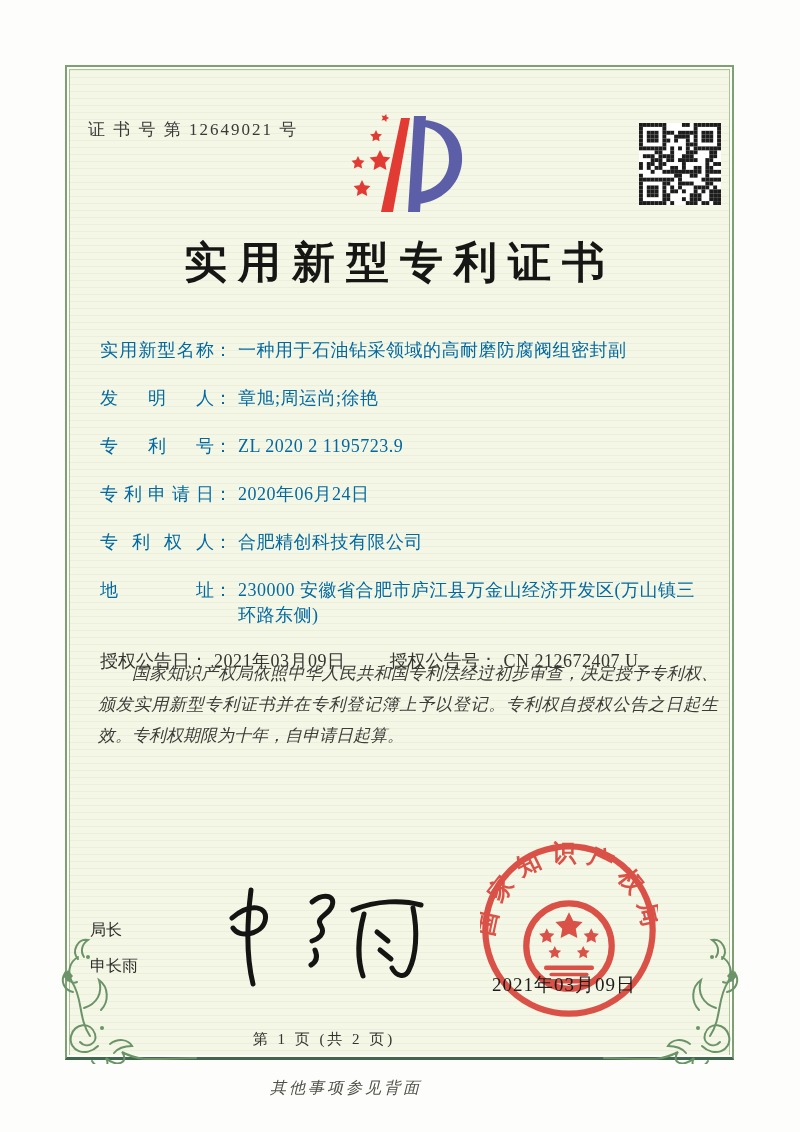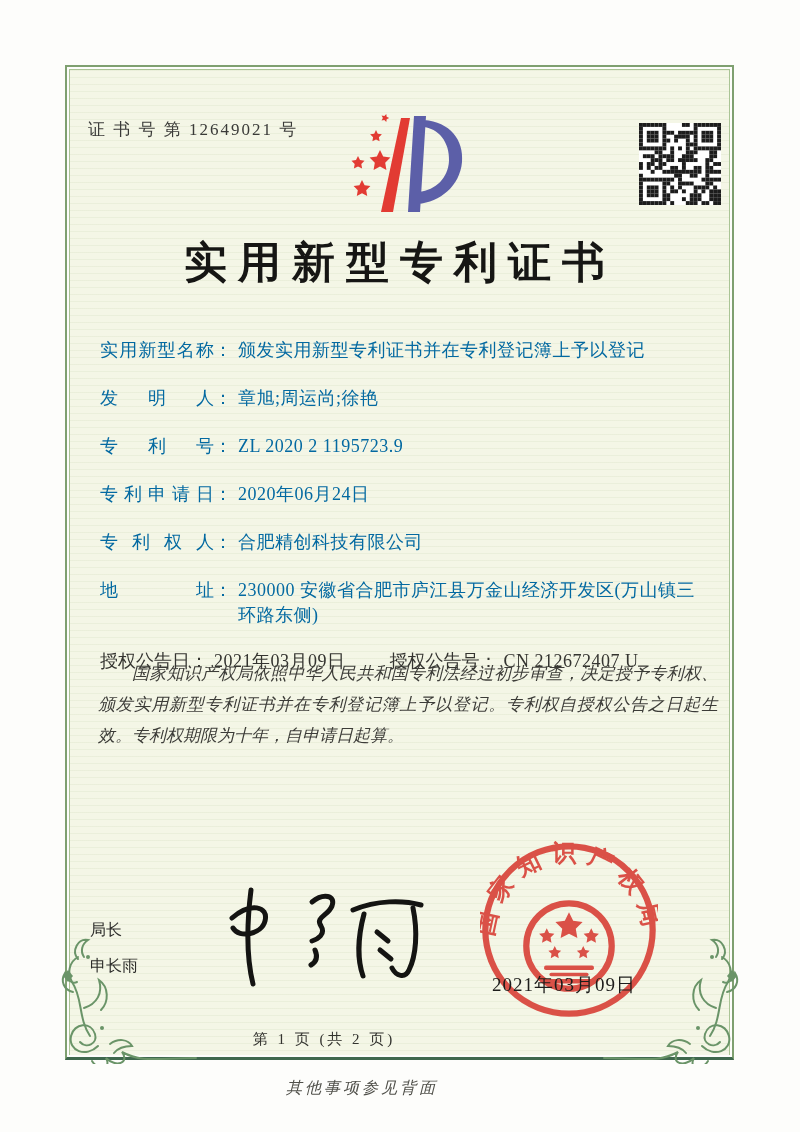--- a/index.html
+++ b/index.html
@@ -35,21 +35,21 @@
   .body-text p{margin:0;text-indent:2em;}
 
   .sig-block{position:absolute;left:90px;top:912px;font-size:16px;color:#2c2c2a;line-height:36px;}
   .signature{position:absolute;left:215px;top:878px;width:215px;height:118px;}
 
   .seal{position:absolute;left:480px;top:841px;width:178px;height:178px;opacity:0.93;}
   .seal-date{position:absolute;left:492px;top:972px;font-size:19px;letter-spacing:1px;color:#1d1d1b;z-index:3;}
 
   .page-info{position:absolute;left:0;top:1030px;width:648px;text-align:center;
              font-size:15px;letter-spacing:3px;color:#33332f;}
-  .back-note{position:absolute;left:16px;top:1078px;width:692px;text-align:center;
+  .back-note{position:absolute;left:0;top:1078px;width:692px;text-align:center;
              font-size:16px;letter-spacing:3px;color:#50504a;font-style:italic;}
 
   .flourish{position:absolute;width:140px;height:132px;z-index:1;}
   .flourish.left{left:58px;top:932px;}
   .flourish.right{left:602px;top:932px;transform:scaleX(-1);}
 </style>
 </head>
 <body>
 
 <div class="page">
@@ -358,21 +358,21 @@
           <rect x="78.10" y="78.10" width="3.90" height="3.90" fill="#1c1c1c"></rect>
         </svg>
     </div>
 
     <div class="title">实用新型专利证书</div>
 
     <div class="fields">
       <div class="field-row">
         <span class="field-label">实用新型名称</span>
           <span class="field-colon">：</span>
-        <span class="field-value">颁发实用新型专利证书并在专利登记簿上予以登记</span>
+        <span class="field-value">一种用于石油钻采领域的高耐磨防腐阀组密封副</span>
       </div>
       <div class="field-row">
         <span class="field-label">发明人</span>
           <span class="field-colon">：</span>
         <span class="field-value">章旭;周运尚;徐艳</span>
       </div>
       <div class="field-row">
         <span class="field-label">专利号</span>
           <span class="field-colon">：</span>
         <span class="field-value">ZL 2020 2 1195723.9</span>

